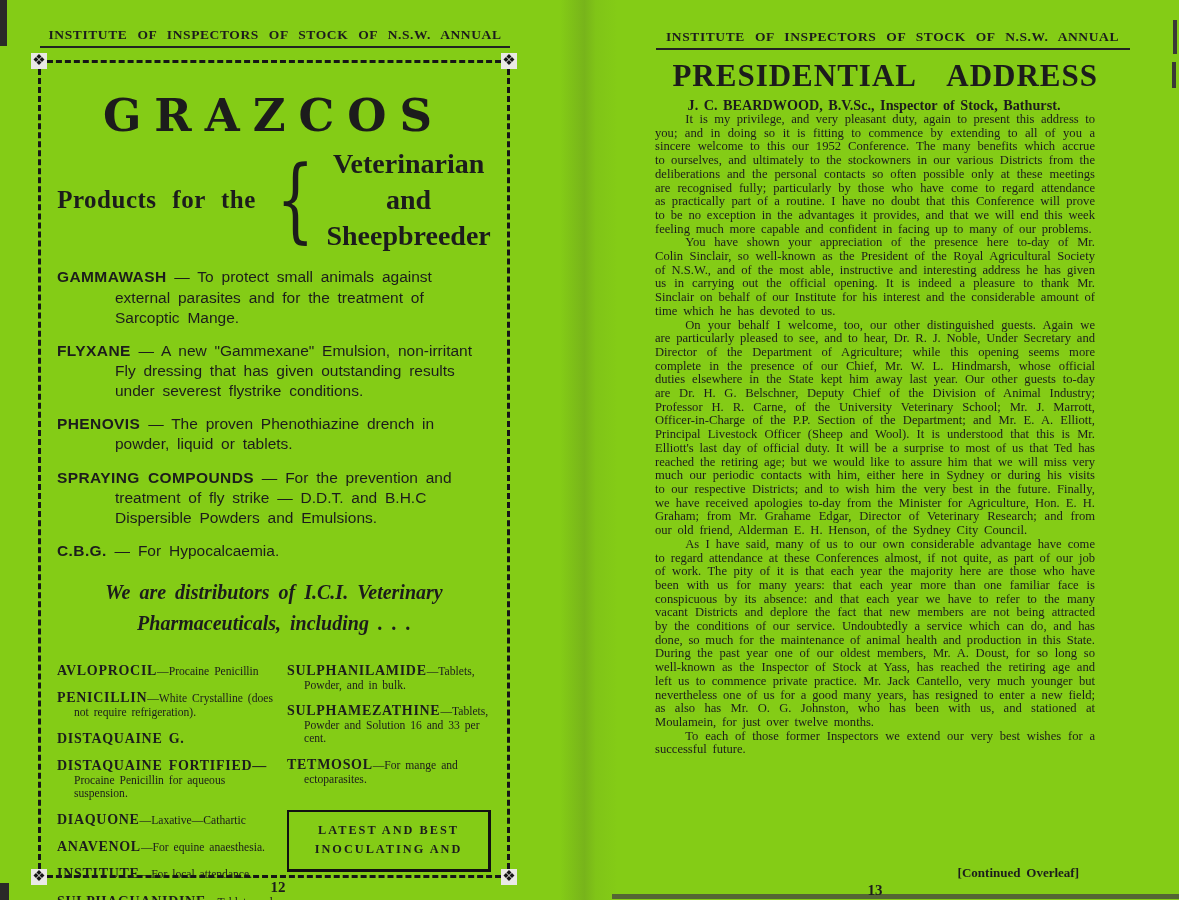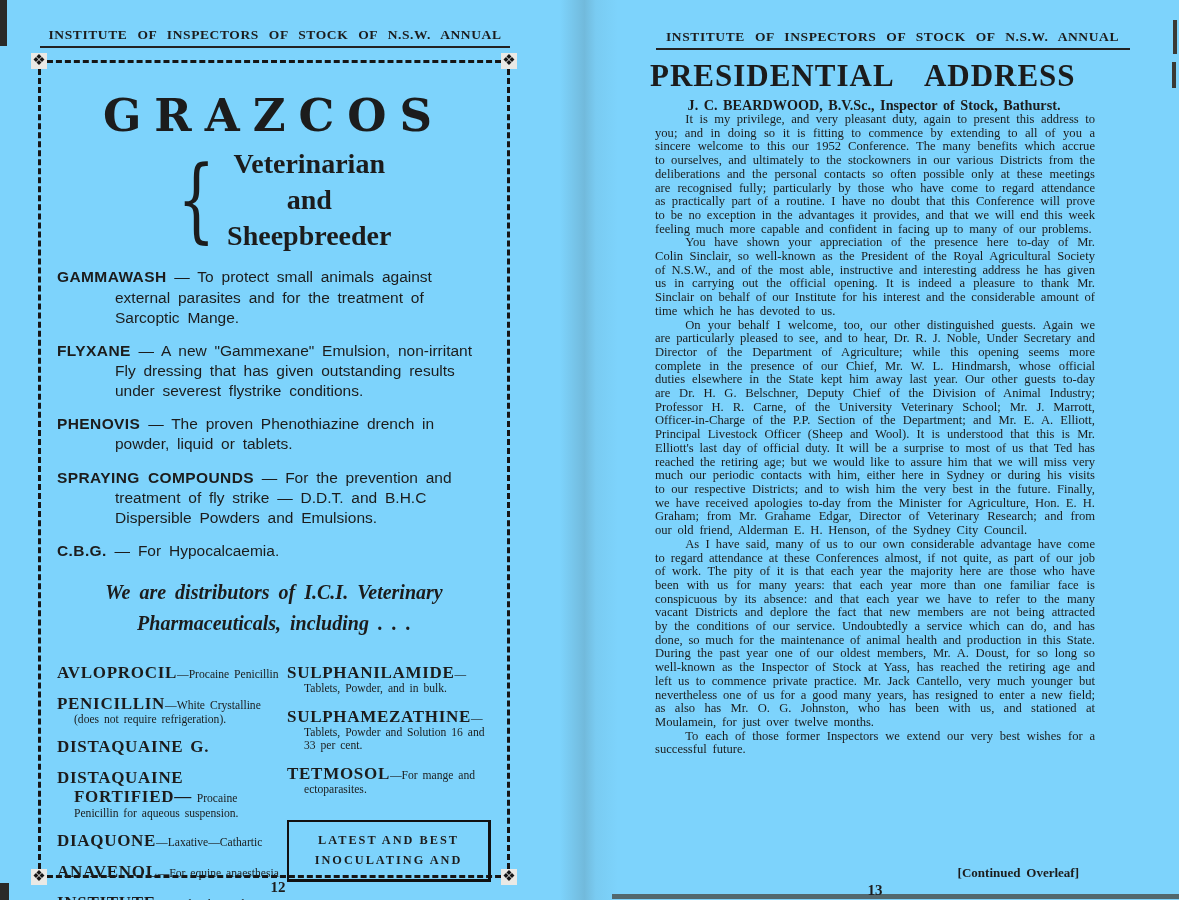--- a/index.html
+++ b/index.html
@@ -1,16 +1,16 @@
 <!DOCTYPE html>
 <html><head>
 <meta charset="utf-8">
 <style>
   html,body{margin:0;padding:0;background:#9a9a96;}
-  .stage{position:relative;width:1179px;height:900px;background:#7dd3fc;overflow:hidden;
+  .stage{position:relative;width:1179px;height:900px;background:#84cc16;overflow:hidden;
          font-family:"Liberation Serif",serif;color:#1c1c1c;}
   .stage *{box-sizing:border-box;}
 
   
   .gutter{position:absolute;left:560px;top:0;width:58px;height:900px;
     background:linear-gradient(90deg,rgba(0,0,0,0) 0%,rgba(55,55,50,.16) 42%,rgba(55,55,50,.05) 62%,rgba(0,0,0,0) 100%);}
   .art-tl{position:absolute;left:0;top:0;width:7px;height:46px;background:#2a2a28;}
   .art-bl{position:absolute;left:0;top:883px;width:9px;height:17px;background:#2a2a28;}
   .art-r1{position:absolute;left:1173px;top:20px;width:4px;height:34px;background:#3a3a36;}
   .art-r2{position:absolute;left:1172px;top:62px;width:4px;height:26px;background:#3a3a36;}
@@ -41,32 +41,32 @@
   .ad-name{font-weight:bold;letter-spacing:.4px;}
 
   .distrib{margin-top:16px;text-align:center;font-style:italic;font-weight:bold;
            font-size:20px;line-height:1.55;word-spacing:4px;}
 
   .cols{display:flex;margin-top:12px;}
   .col-l{width:53%;padding-right:4px;}
   .col-r{width:47%;}
   .li{font-size:11.6px;line-height:1.13;margin-bottom:3px;padding-left:17px;text-indent:-17px;
       word-spacing:2px;}
-  .li b{font-size:17px;letter-spacing:.7px;}
+  .li b{font-size:14px;letter-spacing:.7px;}
   .equip{margin-top:24px;border:2px solid #111;border-right-width:3px;border-bottom-width:3px;
          padding:9px 4px;text-align:center;font-weight:bold;font-size:12.3px;
          letter-spacing:2px;line-height:1.6;}
   .lp-pagenum{position:absolute;top:879px;left:0;width:556px;text-align:center;
               font-weight:bold;font-size:15px;}
 
   
   .rp-header{position:absolute;top:29px;left:645px;width:495px;text-align:center;
     font-weight:bold;font-size:13.5px;letter-spacing:.6px;word-spacing:6px;}
   .rp-rule{position:absolute;top:48px;left:656px;width:474px;height:2px;background:#222;}
-  .rp-title{position:absolute;top:58px;left:650px;width:448px;text-align:left;
+  .rp-title{position:absolute;top:58px;left:650px;width:448px;text-align:right;
     font-weight:bold;font-size:31px;letter-spacing:1px;word-spacing:24px;}
   .rp-byline{position:absolute;top:97px;left:650px;width:448px;text-align:center;
     font-weight:bold;font-size:14.2px;word-spacing:2px;}
   .rp-body{position:absolute;top:113px;left:655px;width:440px;height:768px;
     font-size:12.6px;line-height:13.7px;text-align:justify;word-spacing:2.6px;}
   .rp-body p{margin:0;text-indent:2.4em;}
   .continued{position:absolute;right:16px;bottom:1px;font-size:13px;font-weight:bold;
     text-indent:0;white-space:nowrap;background:transparent;padding-left:26px;}
   .rp-pagenum{position:absolute;top:882px;left:655px;width:440px;text-align:center;
     font-weight:bold;font-size:15px;}
@@ -88,20 +88,21 @@
 
   <div class="ad">
     <span class="corner c-tl">❖</span>
     <span class="corner c-tr">❖</span>
     <span class="corner c-bl">❖</span>
     <span class="corner c-br">❖</span>
 
     <div class="brand1">GRAZCOS</div>
 
     <div class="pf-row">
+      <div class="pf-label">Products for the</div>
       <div class="pf-brace">{</div>
       <div class="pf-stack">
         <div>Veterinarian</div>
         <div>and</div>
         <div>Sheepbreeder</div>
       </div>
     </div>
 
     <div class="ad-items">
       <p class="ad-item"><span class="ad-name">GAMMAWASH</span>

